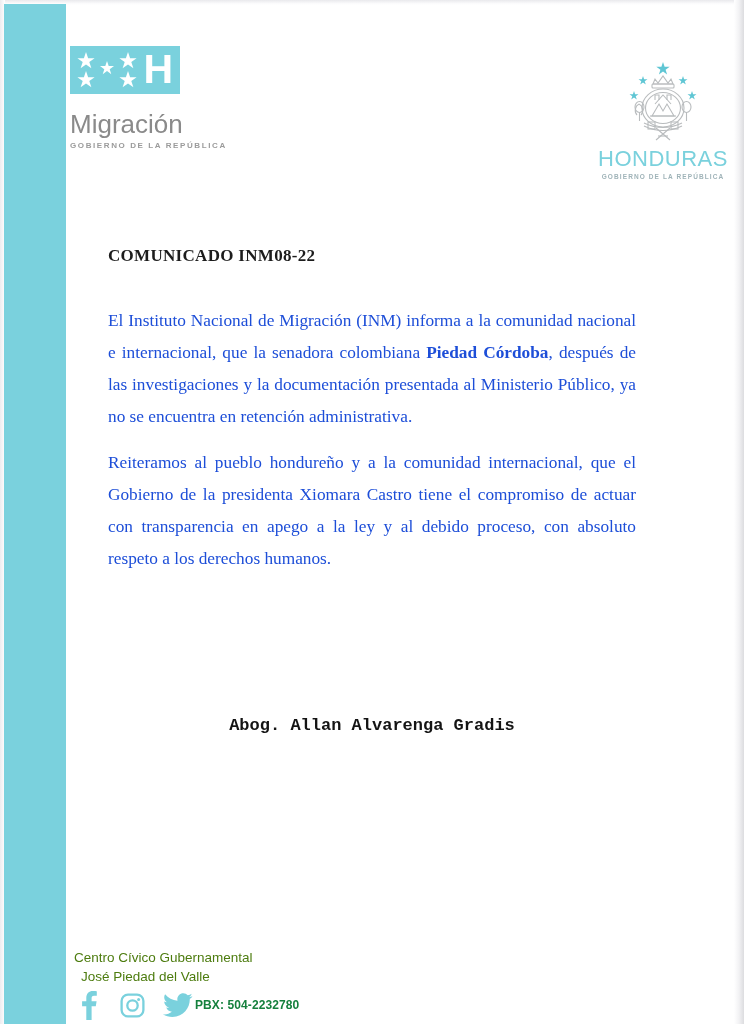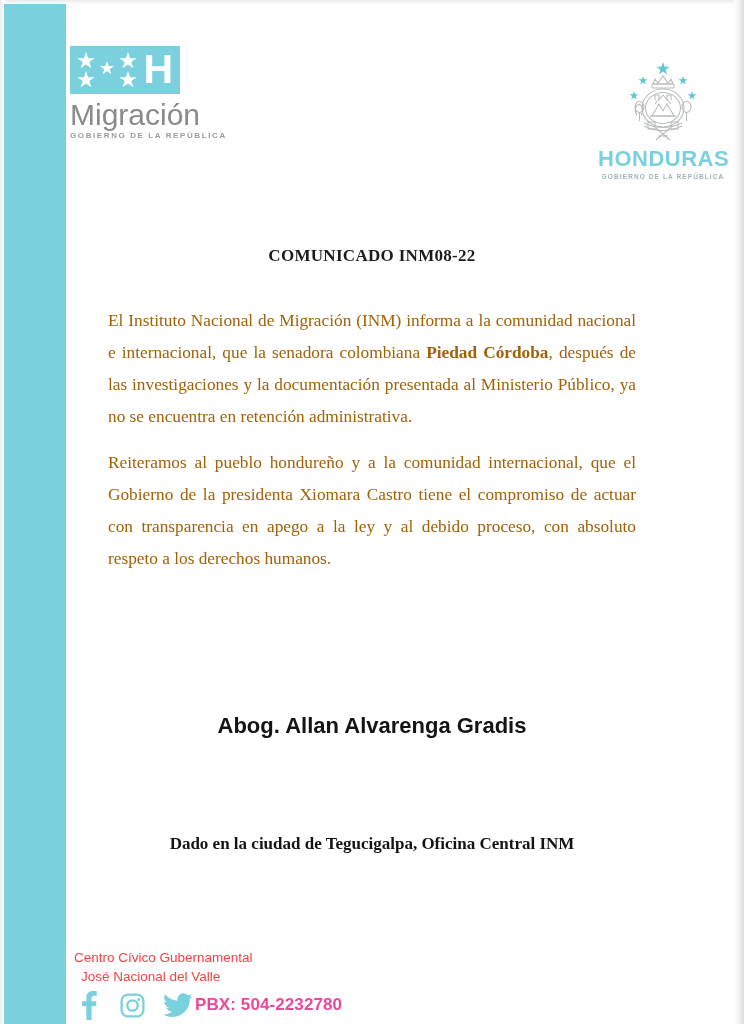--- a/index.html
+++ b/index.html
@@ -86,24 +86,24 @@
     right: 8px;
     top: 3px;
     font-family: "Liberation Sans", sans-serif;
     font-weight: 700;
     font-size: 41px;
     line-height: 41px;
     color: #ffffff;
     letter-spacing: -1px;
   }
   #inm-wordmark {
-    margin-top: 6px;
+    margin-top: 16px;
     font-family: "Liberation Sans", sans-serif;
     color: #8a8a8a;
-    font-size: 30px;
+    font-size: 26px;
     line-height: 29px;
     font-weight: 400;
   }
   #inm-sub {
     font-family: "Liberation Sans", sans-serif;
     color: #9b9b9b;
     font-size: 8px;
     letter-spacing: 1.6px;
     font-weight: 600;
     margin-top: 2px;
@@ -116,76 +116,76 @@
     top: 60px;
     width: 130px;
     text-align: center;
   }
   #coat-wrap {
     height: 88px;
     position: relative;
   }
   #honduras-word {
     font-family: "Liberation Sans", sans-serif;
-    font-weight: 700;
+    font-weight: 400;
     font-size: 22px;
     letter-spacing: 0.5px;
     color: #7ad1dd;
     line-height: 22px;
   }
   #honduras-sub {
     font-family: "Liberation Sans", sans-serif;
     font-size: 6.5px;
     letter-spacing: 1.1px;
     color: #9fb3b8;
     font-weight: 600;
     margin-top: 3px;
   }
 
   
   #doc-title {
     position: absolute;
     left: 108px;
     top: 246px;
     width: 528px;
-    text-align: center;
+    text-align: left;
     font-family: "Liberation Serif", serif;
     font-weight: bold;
     font-size: 17px;
     color: #1c1c1c;
     letter-spacing: 0.3px;
   }
 
   #body-text {
     position: absolute;
     left: 108px;
     top: 305px;
     width: 528px;
   }
   .para {
     text-align: justify;
     font-family: "Liberation Serif", serif;
     font-size: 17.3px;
     line-height: 32px;
-    color: #a16207;
+    color: #1d4ed8;
     margin: 0 0 14px 0;
     hyphens: none;
   }
   .para:last-child { margin-bottom: 12px; }
   .para b { font-weight: bold; }
 
   #signature {
     position: absolute;
     left: 108px;
     top: 710px;
     width: 528px;
     text-align: center;
-    font-family: Liberation Sans, sans-serif;
+    font-family: Liberation Mono, monospace;
     font-weight: bold;
-    font-size: 22px;
+    font-size: 17px;
     color: #141414;
     line-height: 31px;
   }
 
   #dateline {
     position: absolute;
     left: 108px;
     top: 828px;
     width: 528px;
     text-align: center;
@@ -199,44 +199,44 @@
   
   #footer {
     position: absolute;
     left: 74px;
     bottom: 2px;
     width: 600px;
   }
   .footer-line {
     font-family: "Liberation Sans", sans-serif;
     font-size: 13.5px;
-    color: #ef4444;
+    color: #4d7c0f;
     line-height: 19px;
   }
   #footer-line2 { padding-left: 7px; }
   #footer-contact {
     display: flex;
     align-items: center;
     margin-top: 2px;
     height: 34px;
   }
   .social-icon {
     display: inline-flex;
     align-items: center;
     justify-content: center;
     margin-right: 12px;
   }
   #fb-icon { margin-left: 4px; margin-right: 22px; }
   #ig-icon { margin-right: 18px; }
   #tw-icon { margin-right: 2px; }
   #pbx {
     font-family: "Liberation Sans", sans-serif;
-    font-size: 17px;
+    font-size: 12px;
     font-weight: 700;
-    color: #ec4899;
+    color: #15803d;
     letter-spacing: 0.1px;
   }
 </style>
 </head>
 <body>
 
 <div id="page">
 
   <div id="page-edge-top"></div>
   <div id="page-edge-left"></div>
@@ -315,26 +315,25 @@
   <div id="body-text">
       <p class="para"><span>El Instituto Nacional de Migración (INM) informa a la comunidad nacional e internacional, que la senadora colombiana </span><b>Piedad Córdoba</b><span>, después de las investigaciones y la documentación presentada al Ministerio Público, ya no se encuentra en retención administrativa.</span></p>
       <p class="para"><span>Reiteramos al pueblo hondureño y a la comunidad internacional, que el Gobierno de la presidenta Xiomara Castro tiene el compromiso de actuar con transparencia en apego a la ley y al debido proceso, con absoluto respeto a los derechos humanos.</span></p>
     </div>
 
   <div id="signature">
     <div>Abog. Allan Alvarenga Gradis</div>
   </div>
 
   <div id="dateline">
-    <div>Dado en la ciudad de Tegucigalpa, Oficina Central INM</div>
   </div>
 
   <div id="footer">
     <div class="footer-line">Centro Cívico Gubernamental</div>
-    <div class="footer-line" id="footer-line2">José Nacional del Valle</div>
+    <div class="footer-line" id="footer-line2">José Piedad del Valle</div>
     <div id="footer-contact">
       <span class="social-icon" id="fb-icon">
         <svg width="20" height="30" viewBox="0 0 20 30">
           <path d="M13.6 30V16.3h4.2l0.8-5.1h-5V8.3c0-1.5 0.4-2.5 2.5-2.5h2.7V1.2C18.3 1.1 16.7 1 14.8 1 11 1 8.3 3.4 8.3 7.8v3.4H4.1v5.1h4.2V30z" fill="#7ad1dd"></path>
         </svg>
       </span>
       <span class="social-icon" id="ig-icon">
         <svg width="25" height="25" viewBox="0 0 25 25">
           <rect x="1.6" y="1.6" width="21.8" height="21.8" rx="6.4" ry="6.4" fill="none" stroke="#7ad1dd" stroke-width="2.3"></rect>
           <circle cx="12.5" cy="12.5" r="5.2" fill="none" stroke="#7ad1dd" stroke-width="2.3"></circle>

